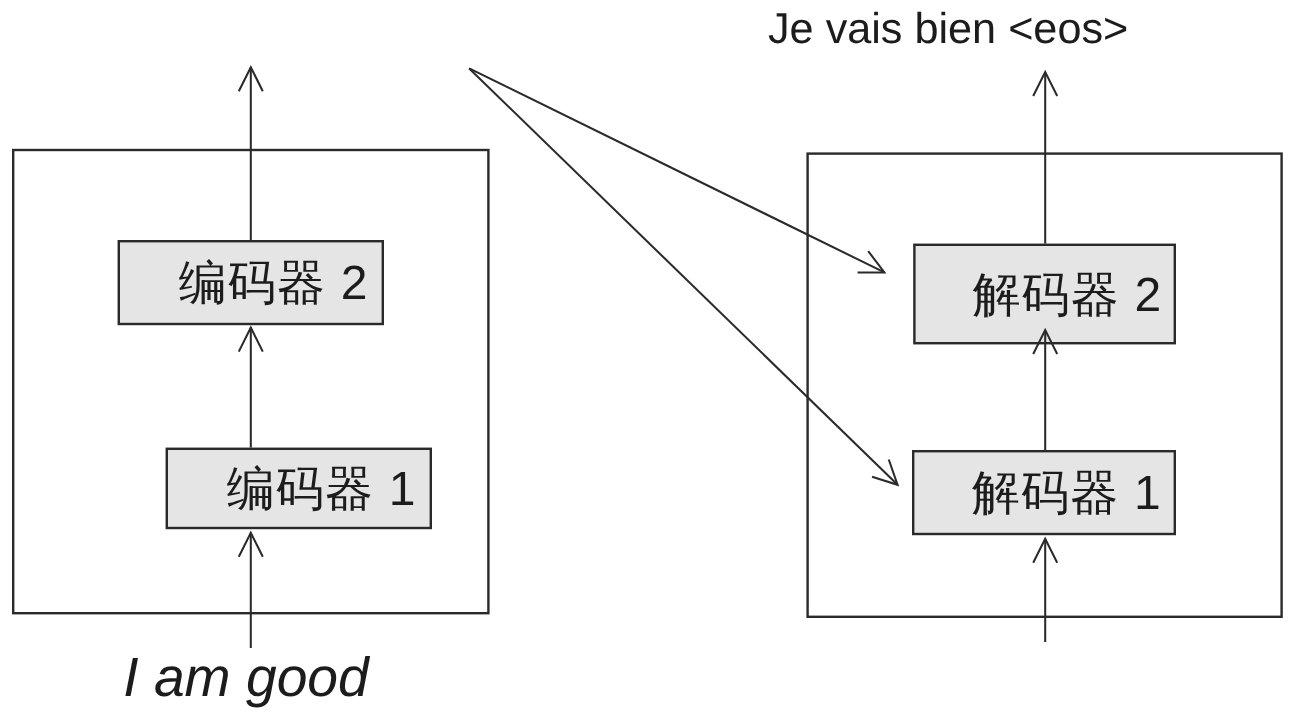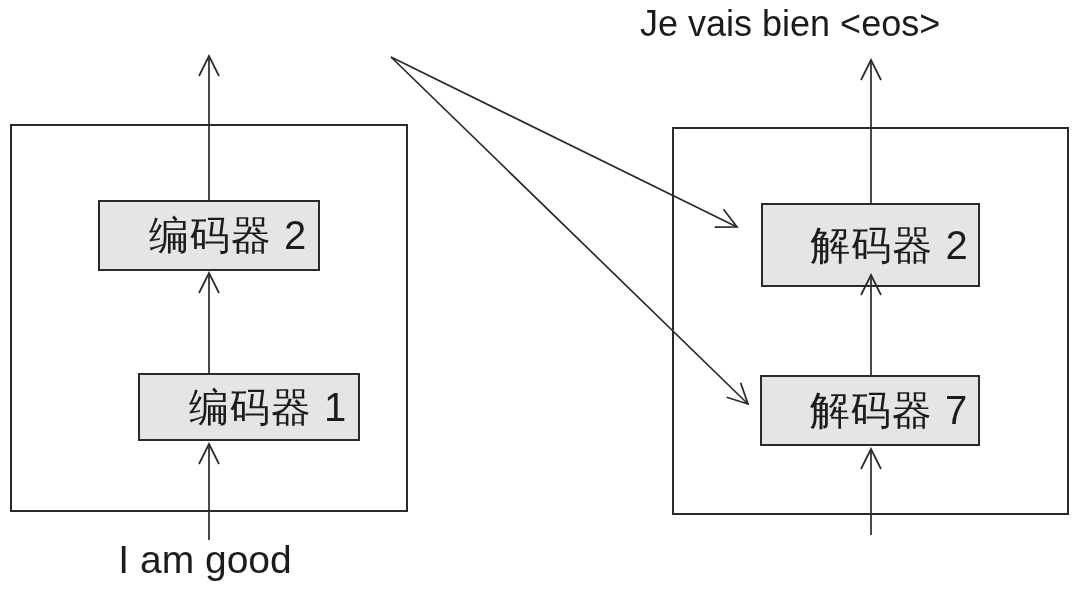--- a/index.html
+++ b/index.html
@@ -42,21 +42,21 @@
   #decoder-block-2 { left: 761px; top: 203px; width: 219px; height: 84px; }
   #decoder-block-1 { left: 760px; top: 375px; width: 220px; height: 71px; }
   .txt {
     position: absolute;
     text-align: center;
     white-space: nowrap;
     line-height: 1.1;
   }
   #feature-value-label   { left: 41px;  top: 6px;   width: 300px; font-size: 34px; }
   #decoder-output-label  { left: 640px; top: 4px;   width: 300px; font-size: 36px; }
-  #encoder-input-label   { left: 55px;  top: 539px; width: 300px; font-size: 39px; }
+  #encoder-input-label   { left: 55px;  top: 539px; width: 300px; font-size: 46px; font-style: italic; }
   #decoder-input-label   { left: 636px; top: 541px; width: 300px; font-size: 36px; }
   #arrows-layer {
     position: absolute;
     left: 0; top: 0;
     width: 1080px;
     height: 604px;
     pointer-events: none;
   }
   #arrows-layer line { stroke: #2a2a2a; stroke-width: 1.7; }
 </style>
@@ -65,21 +65,21 @@
 
 <div class="canvas">
 
   <div class="outer-box" id="encoder-outer"></div>
   <div class="outer-box" id="decoder-outer"></div>
 
   <div class="block" id="encoder-block-2">编码器 2</div>
   <div class="block" id="encoder-block-1">编码器 1</div>
 
   <div class="block" id="decoder-block-2">解码器 2</div>
-  <div class="block" id="decoder-block-1">解码器 7</div>
+  <div class="block" id="decoder-block-1">解码器 1</div>
 
   <div class="txt" id="decoder-output-label">Je vais bien &lt;eos&gt;</div>
   <div class="txt" id="encoder-input-label">I am good</div>
 
   <svg id="arrows-layer" viewBox="0 0 1080 604" xmlns="http://www.w3.org/2000/svg">
     <defs>
       <marker id="arrow-open" markerUnits="userSpaceOnUse" markerWidth="26" markerHeight="28" refX="22" refY="13" orient="auto">
         <path d="M2,3 L22,13 L2,23" fill="none" stroke="#2a2a2a" stroke-width="1.7"></path>
       </marker>
     </defs>

